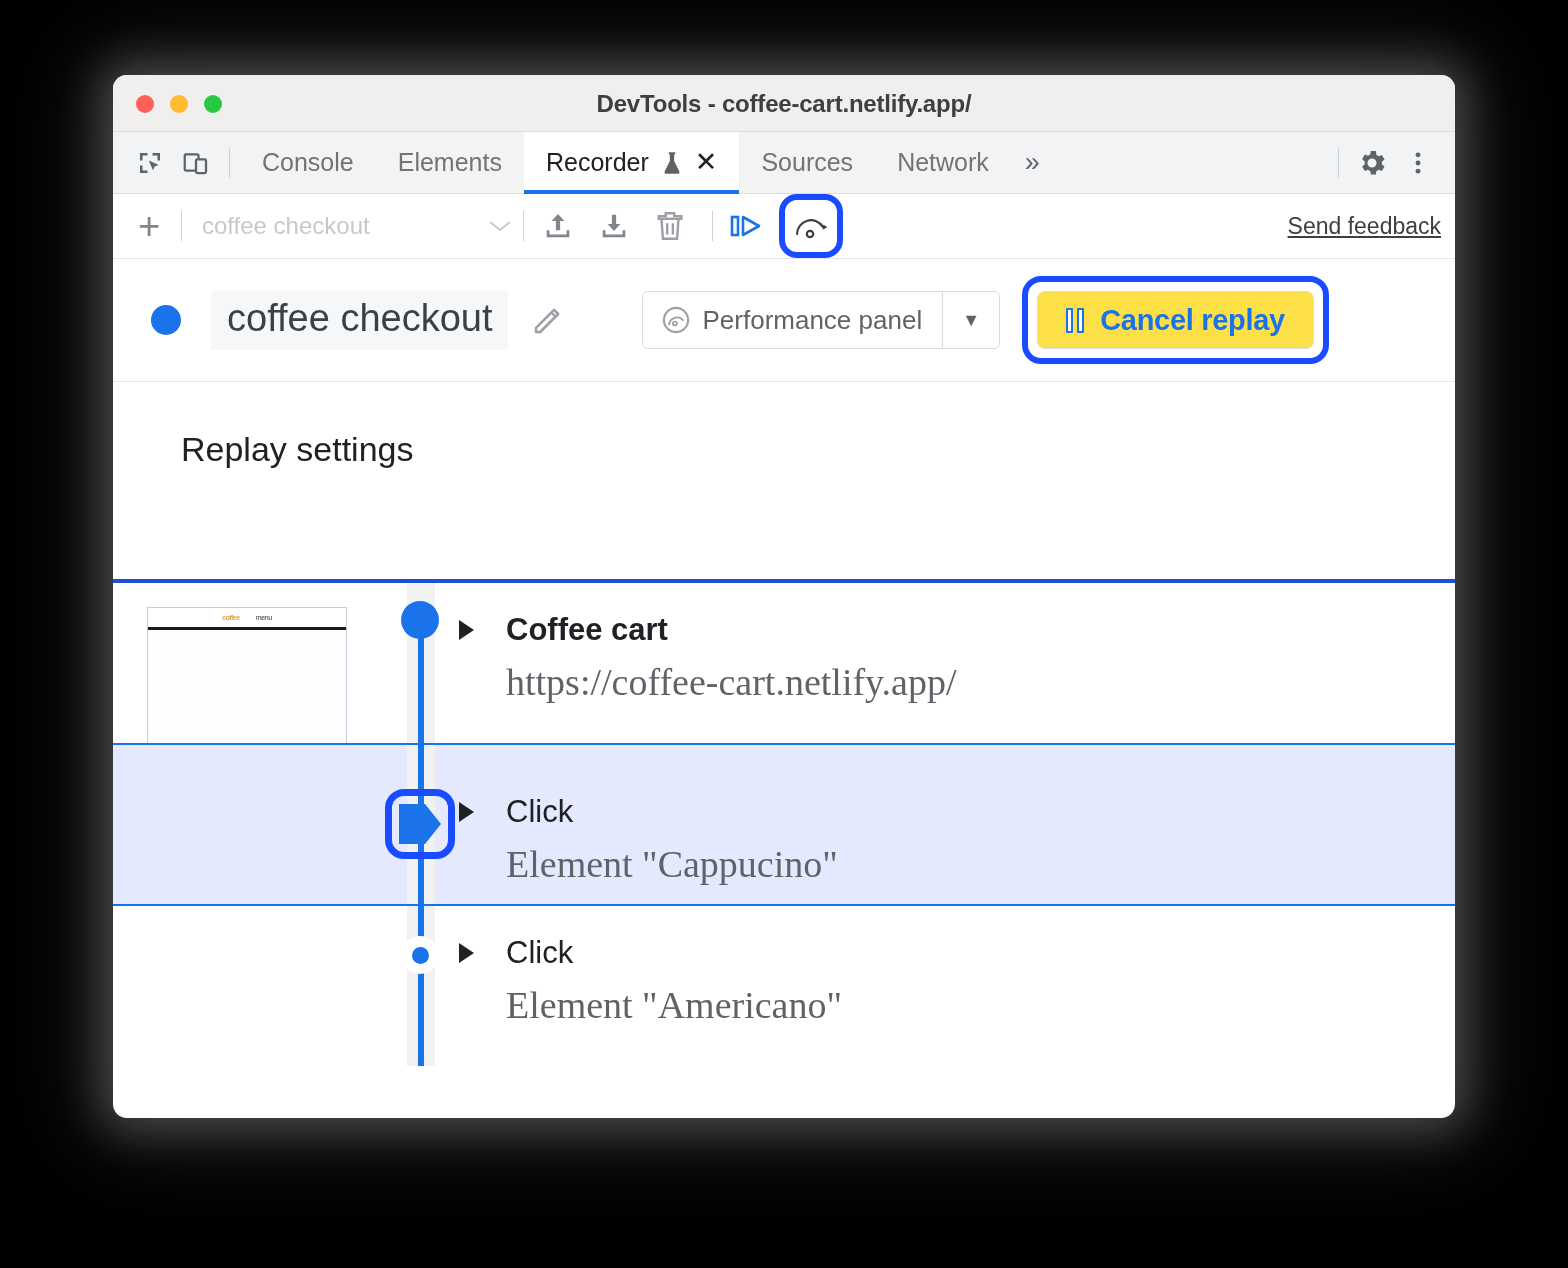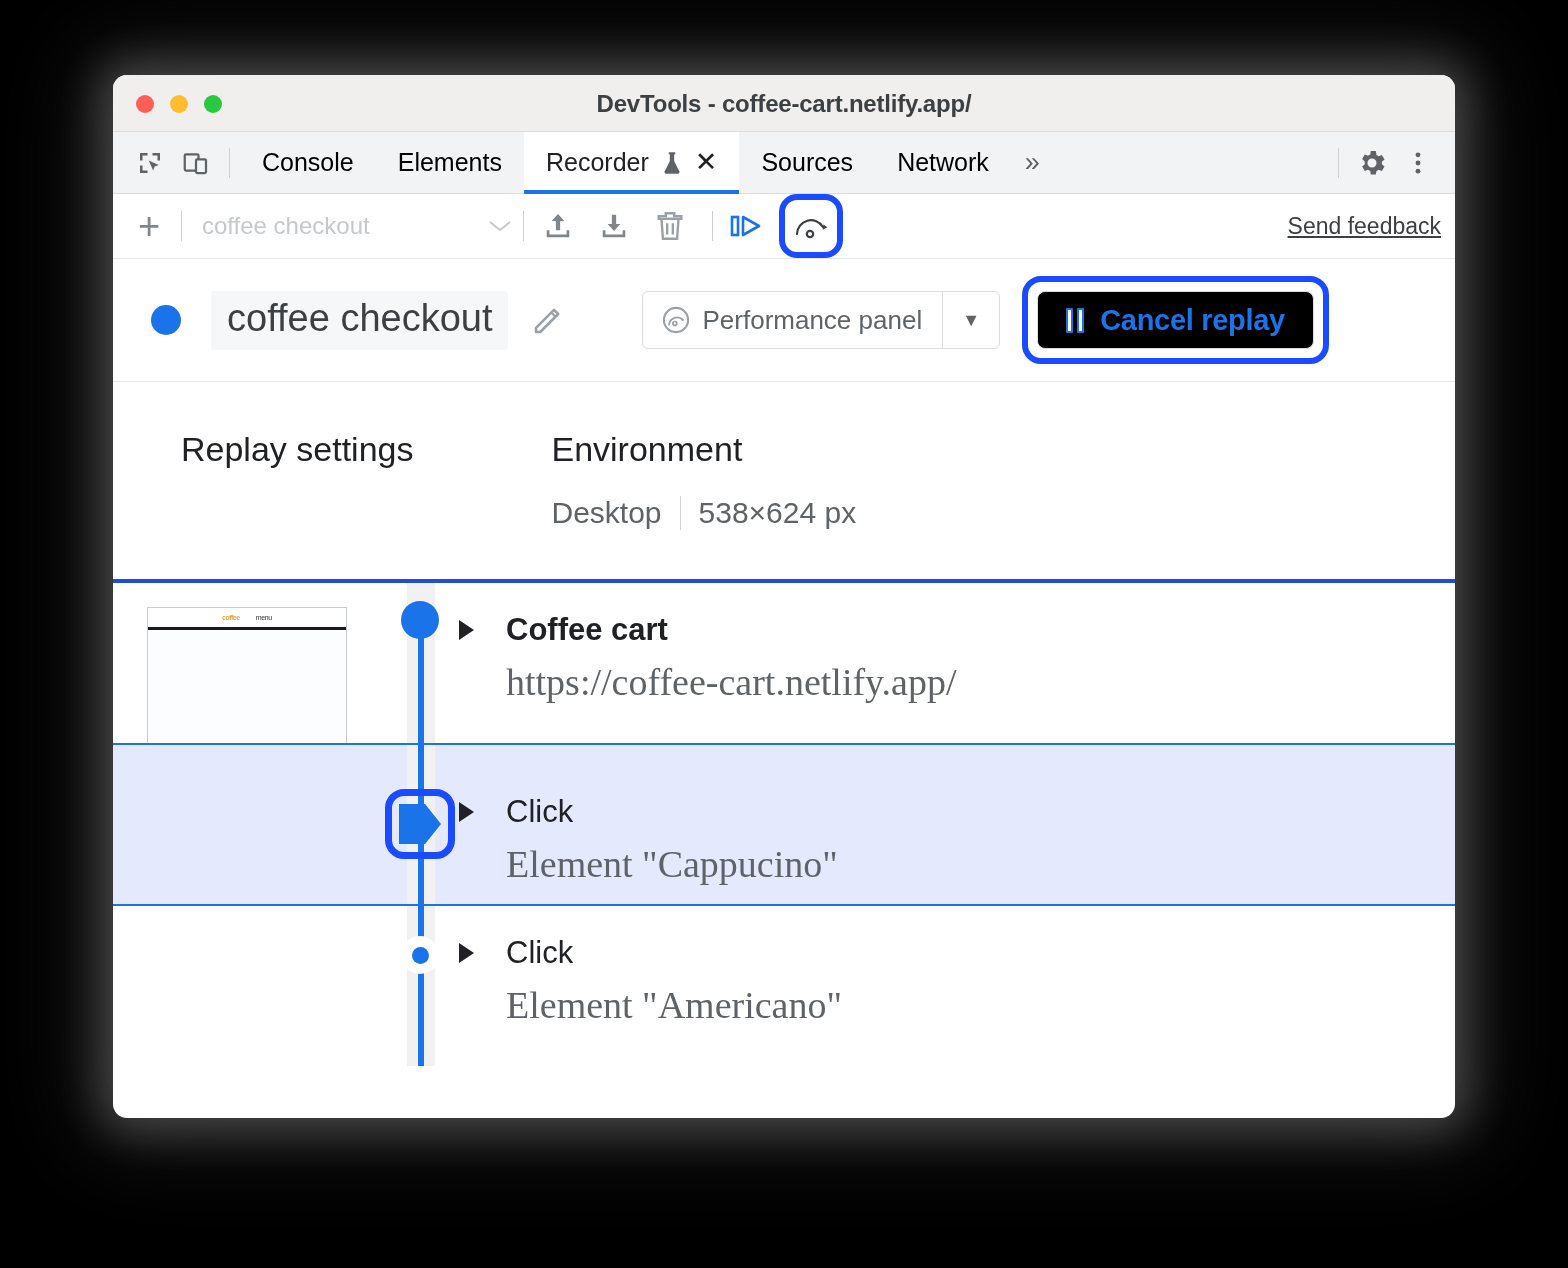--- a/index.html
+++ b/index.html
@@ -56,21 +56,21 @@
   .tb-icon {
     width: 46px; height: 46px;
     display: flex; align-items: center; justify-content: center;
     cursor: pointer;
   }
   .vdiv { width: 1px; height: 30px; background: #cdd1d4; margin: 0 10px; }
   .tab {
     height: 62px;
     display: flex; align-items: center;
     padding: 0 22px;
-    font-size: 25px; color: #000000;
+    font-size: 25px; color: #737373;
     cursor: pointer;
     position: relative;
   }
   .tab.active {
     color: #202124;
     background: #ffffff;
   }
   .tab.active::after {
     content: ""; position: absolute; left: 0; right: 0; bottom: 0;
     height: 4px; background: #1a73e8;
@@ -175,21 +175,21 @@
     border-radius: 19px;
     padding: 9px;
     background: #fff;
   }
   #cancel-btn {
     display: flex; align-items: center; gap: 16px;
     height: 58px;
     padding: 0 28px;
     border: 1px solid #dadce0;
     border-radius: 8px;
-    background: #000000;
+    background: #fde047;
     cursor: pointer;
   }
   #cancel-btn .ctext {
     font-size: 29px; color: #1a73e8; font-weight: bold;
     letter-spacing: -0.3px;
   }
   .pause-glyph { display: flex; gap: 4px; }
   .pause-glyph i {
     display: block; width: 7px; height: 25px;
     border: 2px solid #1a73e8; background: #fff;
@@ -487,28 +487,20 @@
           </span>
         <span class="ctext">Cancel replay</span>
       </div>
     </div>
   </div>
 
   <div id="settings-strip">
     <div class="set-col">
       <h3>Replay settings</h3>
     </div>
-    <div class="set-col" id="env-col">
-      <h3>Environment</h3>
-      <div class="vals">
-        <span>Desktop</span>
-        <span class="sep"></span>
-        <span>538×624 px</span>
-      </div>
-    </div>
   </div>
 
   <div id="steps">
 
     <div class="step-row" style="height:155px;">
       <div class="thumb-cell">
         <div class="thumb">
           <div class="thumb-head">
             <span class="t-logo">coffee</span>
             <span class="t-link">menu</span>

